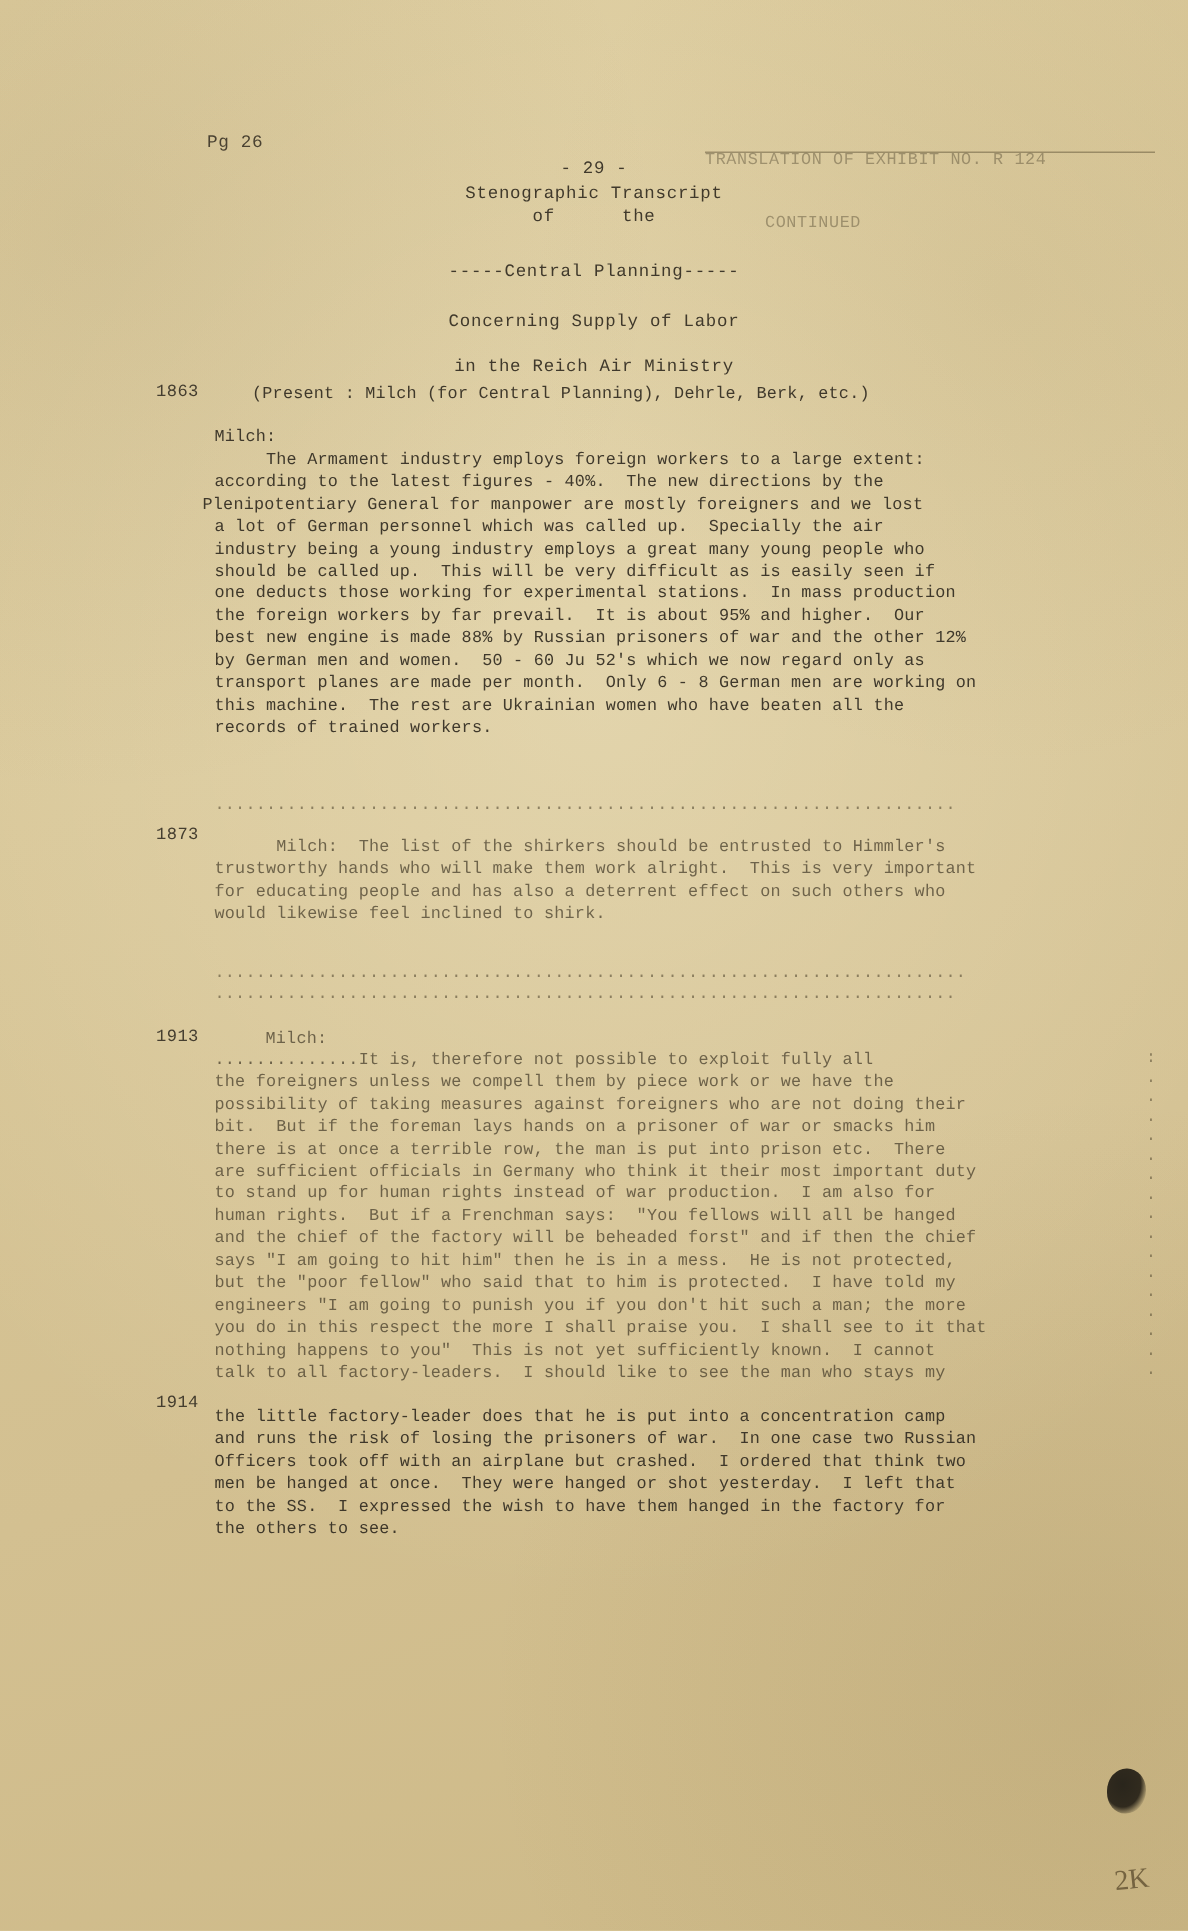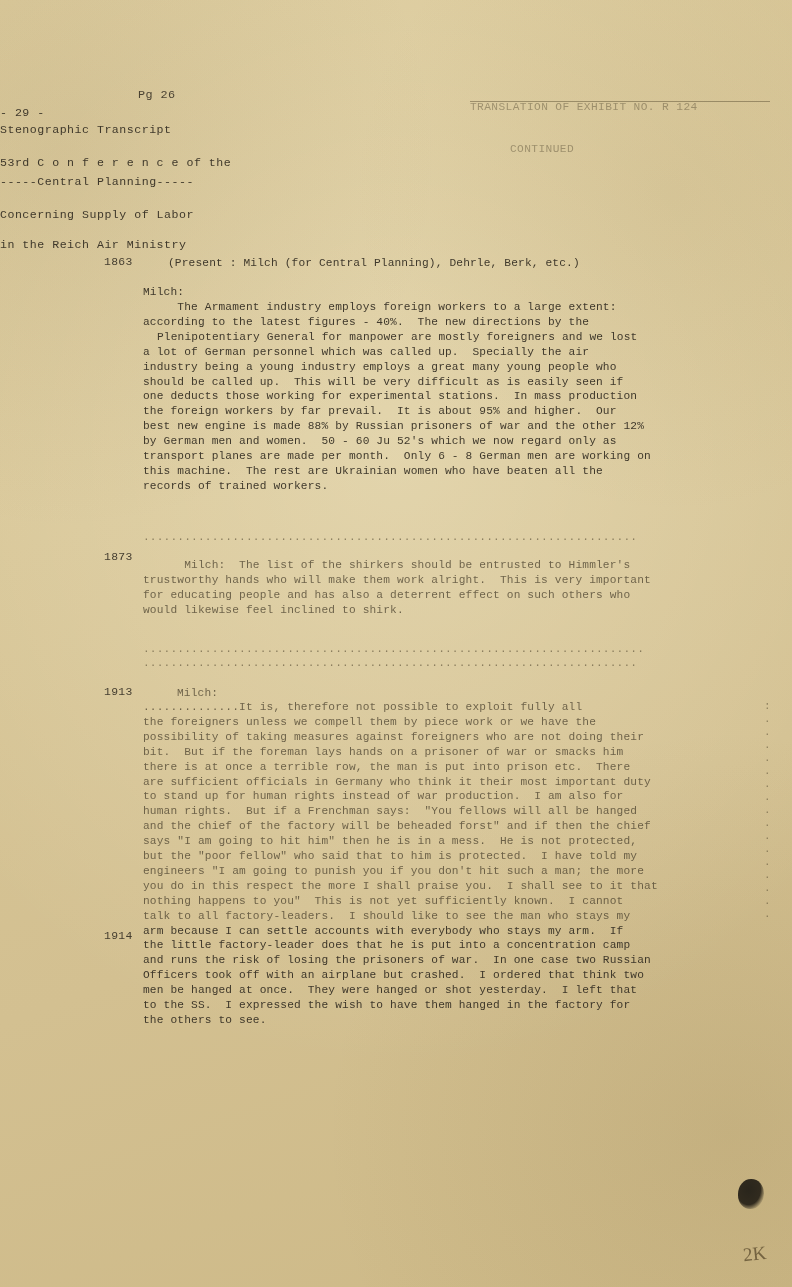--- a/index.html
+++ b/index.html
@@ -65,20 +65,21 @@
     font-size: 11.8px;
     letter-spacing: 0.4px;
     color: #3b3427;
     opacity: 0.9;
   }
 
   .center {
     position: absolute;
     width: 792px;
     left: 0;
+    text-align: center;
     white-space: pre;
     font-size: 11.6px;
     line-height: 15px;
     letter-spacing: 0.5px;
     color: #332d22;
     opacity: 0.92;
   }
 
   .linenum {
     position: absolute;
@@ -157,34 +158,34 @@
     <div>TRANSLATION OF EXHIBIT NO. R 124</div>
     <div class="line2">CONTINUED</div>
   </div>
   <div class="stamp-underline"></div>
 
   <div class="pg">Pg 26</div>
 
   <div class="center" style="top:105px;">- 29 -</div>
 
   <div class="center" style="top:122px;">Stenographic Transcript</div>
-  <div class="center" style="top:155px;">53rd C o n f e r e n c e of the</div>
+  <div class="center" style="top:137px;">of      the</div>
   <div class="center" style="top:174px;">-----Central Planning-----</div>
 
   <div class="center" style="top:207px;">Concerning Supply of Labor</div>
   <div class="center" style="top:237px;">in the Reich Air Ministry</div>
 
   <div class="linenum" style="left:104px; top:256px;">1863</div>
   <div class="para" style="left:168px; top:256px;">(Present : Milch (for Central Planning), Dehrle, Berk, etc.)</div>
 
   <div class="para" style="left:143px; top:285px;">Milch:</div>
 
   <div class="para" style="left:143px; top:300px;">     The Armament industry employs foreign workers to a large extent:</div>
   <div class="para" style="left:143px; top:314.9px;">according to the latest figures - 40%.  The new directions by the</div>
-  <div class="para" style="left:157px; top:329.8px;">Plenipotentiary General for manpower are mostly foreigners and we lost</div>
+  <div class="para" style="left:135px; top:329.8px;">Plenipotentiary General for manpower are mostly foreigners and we lost</div>
   <div class="para" style="left:143px; top:344.7px;">a lot of German personnel which was called up.  Specially the air</div>
   <div class="para" style="left:143px; top:359.6px;">industry being a young industry employs a great many young people who</div>
   <div class="para" style="left:143px; top:374.5px;">should be called up.  This will be very difficult as is easily seen if</div>
   <div class="para" style="left:143px; top:389.4px;">one deducts those working for experimental stations.  In mass production</div>
   <div class="para" style="left:143px; top:404.3px;">the foreign workers by far prevail.  It is about 95% and higher.  Our</div>
   <div class="para" style="left:143px; top:419.2px;">best new engine is made 88% by Russian prisoners of war and the other 12%</div>
   <div class="para" style="left:143px; top:434.1px;">by German men and women.  50 - 60 Ju 52's which we now regard only as</div>
   <div class="para" style="left:143px; top:449px;">transport planes are made per month.  Only 6 - 8 German men are working on</div>
   <div class="para" style="left:143px; top:463.9px;">this machine.  The rest are Ukrainian women who have beaten all the</div>
   <div class="para" style="left:143px; top:478.8px;">records of trained workers.</div>
@@ -215,21 +216,20 @@
   <div class="para light" style="left:143px; top:819.2px;">and the chief of the factory will be beheaded forst" and if then the chief</div>
   <div class="para light" style="left:143px; top:834.1px;">says "I am going to hit him" then he is in a mess.  He is not protected,</div>
   <div class="para light" style="left:143px; top:849px;">but the "poor fellow" who said that to him is protected.  I have told my</div>
   <div class="para light" style="left:143px; top:863.9px;">engineers "I am going to punish you if you don't hit such a man; the more</div>
   <div class="para light" style="left:143px; top:878.8px;">you do in this respect the more I shall praise you.  I shall see to it that</div>
   <div class="para light" style="left:143px; top:893.7px;">nothing happens to you"  This is not yet sufficiently known.  I cannot</div>
   <div class="para light" style="left:143px; top:908.6px;">talk to all factory-leaders.  I should like to see the man who stays my</div>
 
   <div class="linenum" style="left:104px; top:930px;">1914</div>
 
-  <div class="para" style="left:143px; top:923.5px;">arm because I can settle accounts with everybody who stays my arm.  If</div>
   <div class="para" style="left:143px; top:938.4px;">the little factory-leader does that he is put into a concentration camp</div>
   <div class="para" style="left:143px; top:953.3px;">and runs the risk of losing the prisoners of war.  In one case two Russian</div>
   <div class="para" style="left:143px; top:968.2px;">Officers took off with an airplane but crashed.  I ordered that think two</div>
   <div class="para" style="left:143px; top:983.1px;">men be hanged at once.  They were hanged or shot yesterday.  I left that</div>
   <div class="para" style="left:143px; top:998px;">to the SS.  I expressed the wish to have them hanged in the factory for</div>
   <div class="para" style="left:143px; top:1012.9px;">the others to see.</div>
 
   <div class="edge-dots">:
 .
 .

